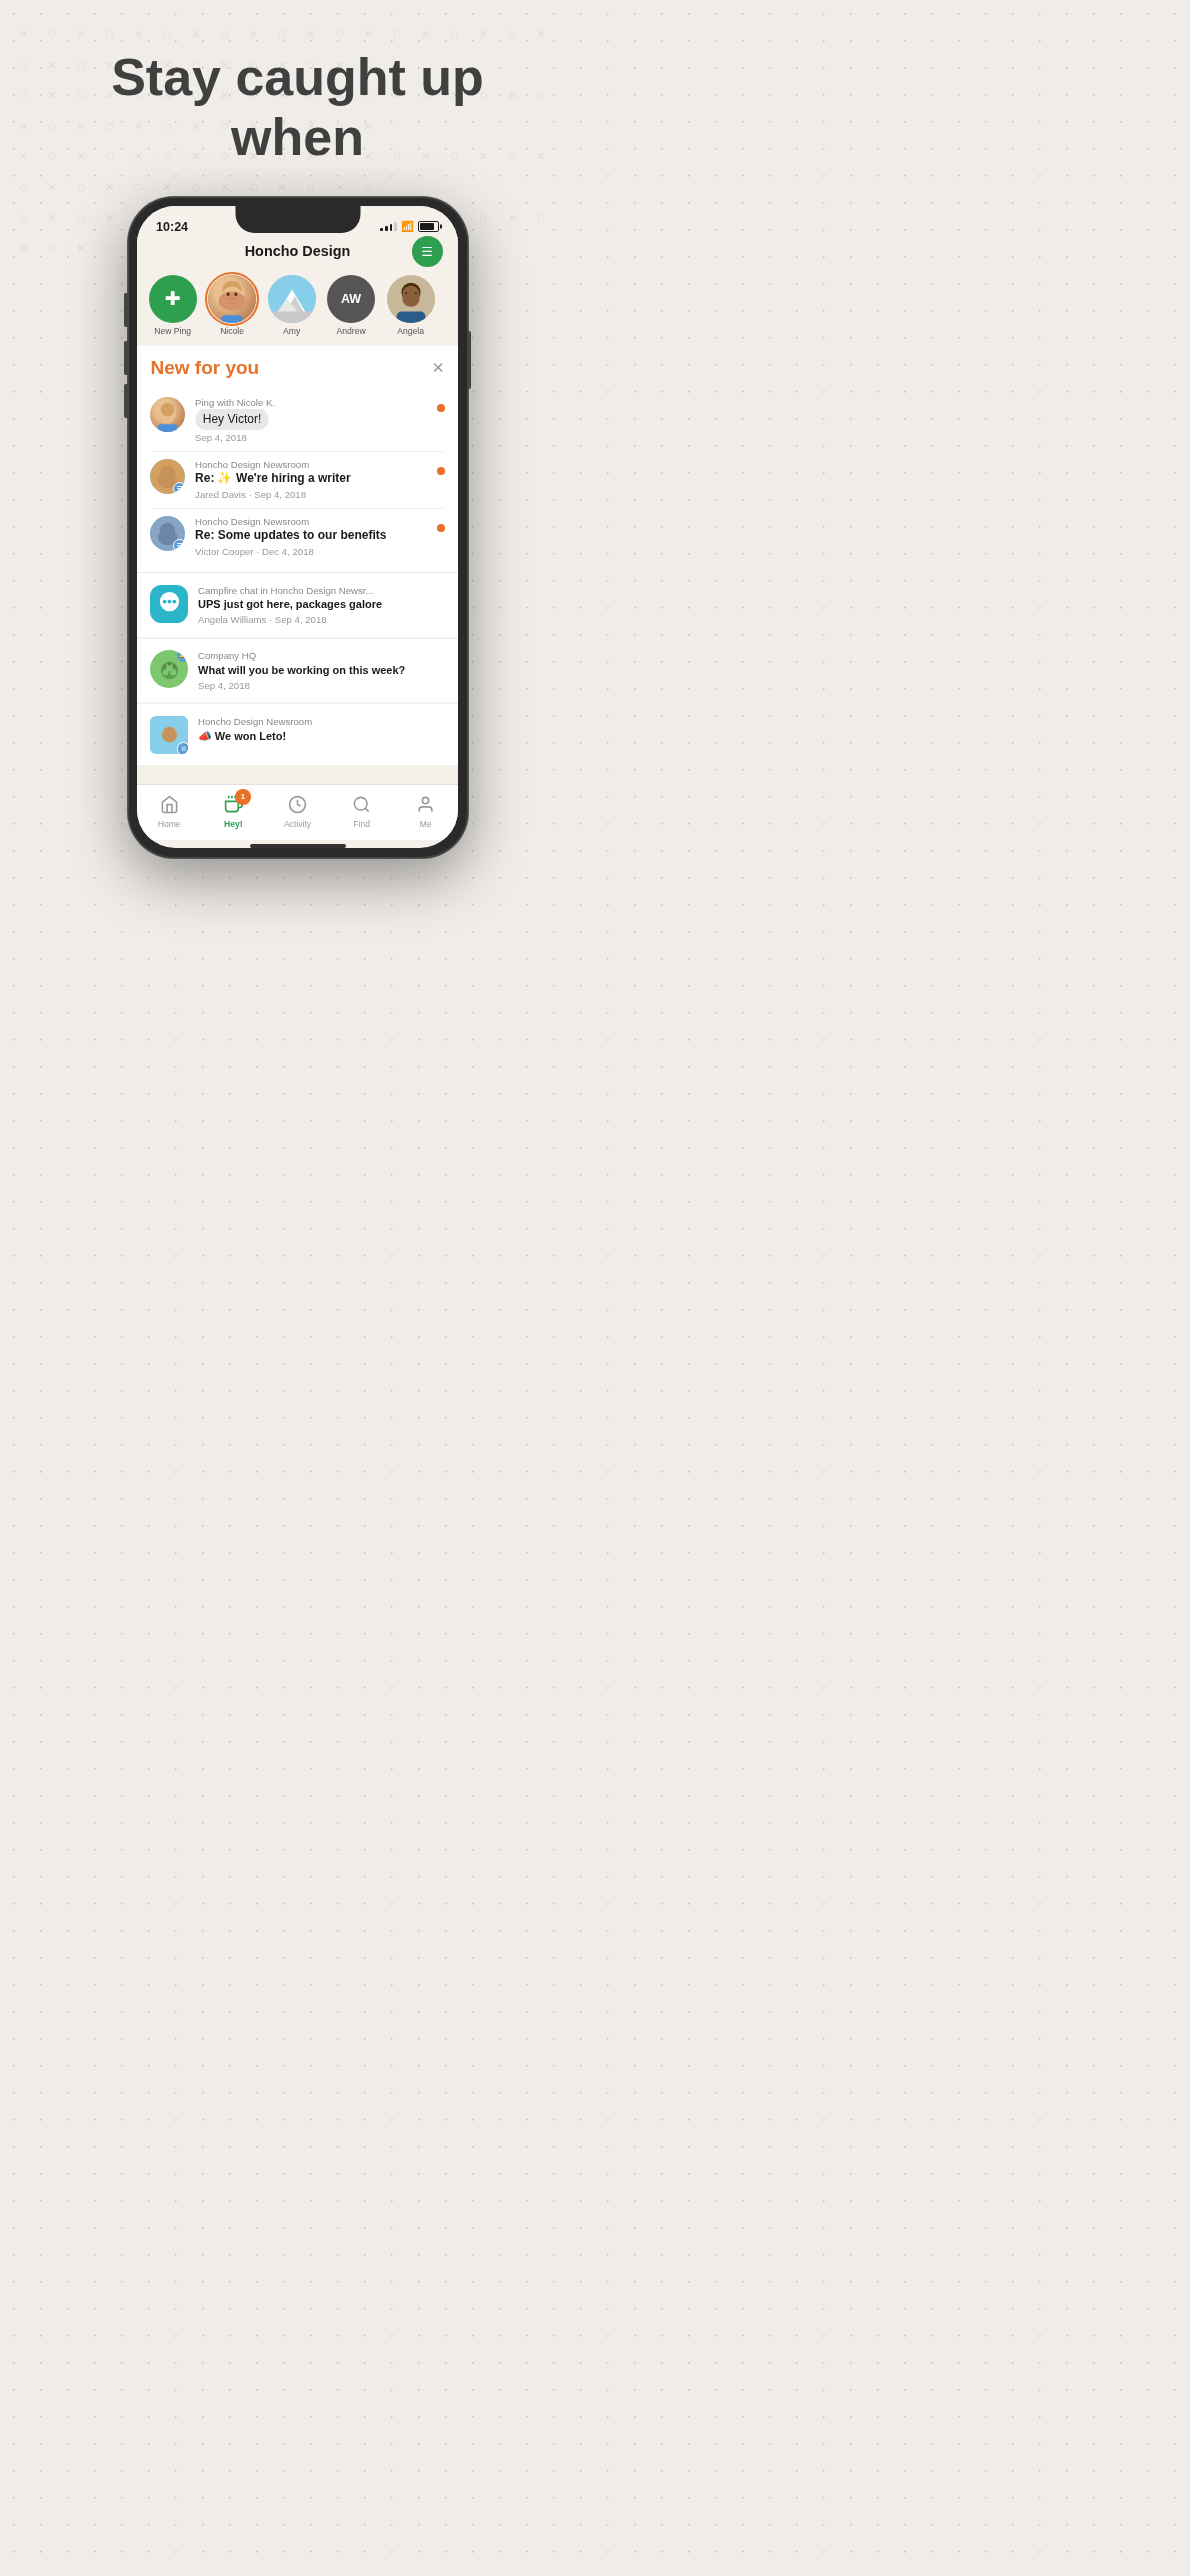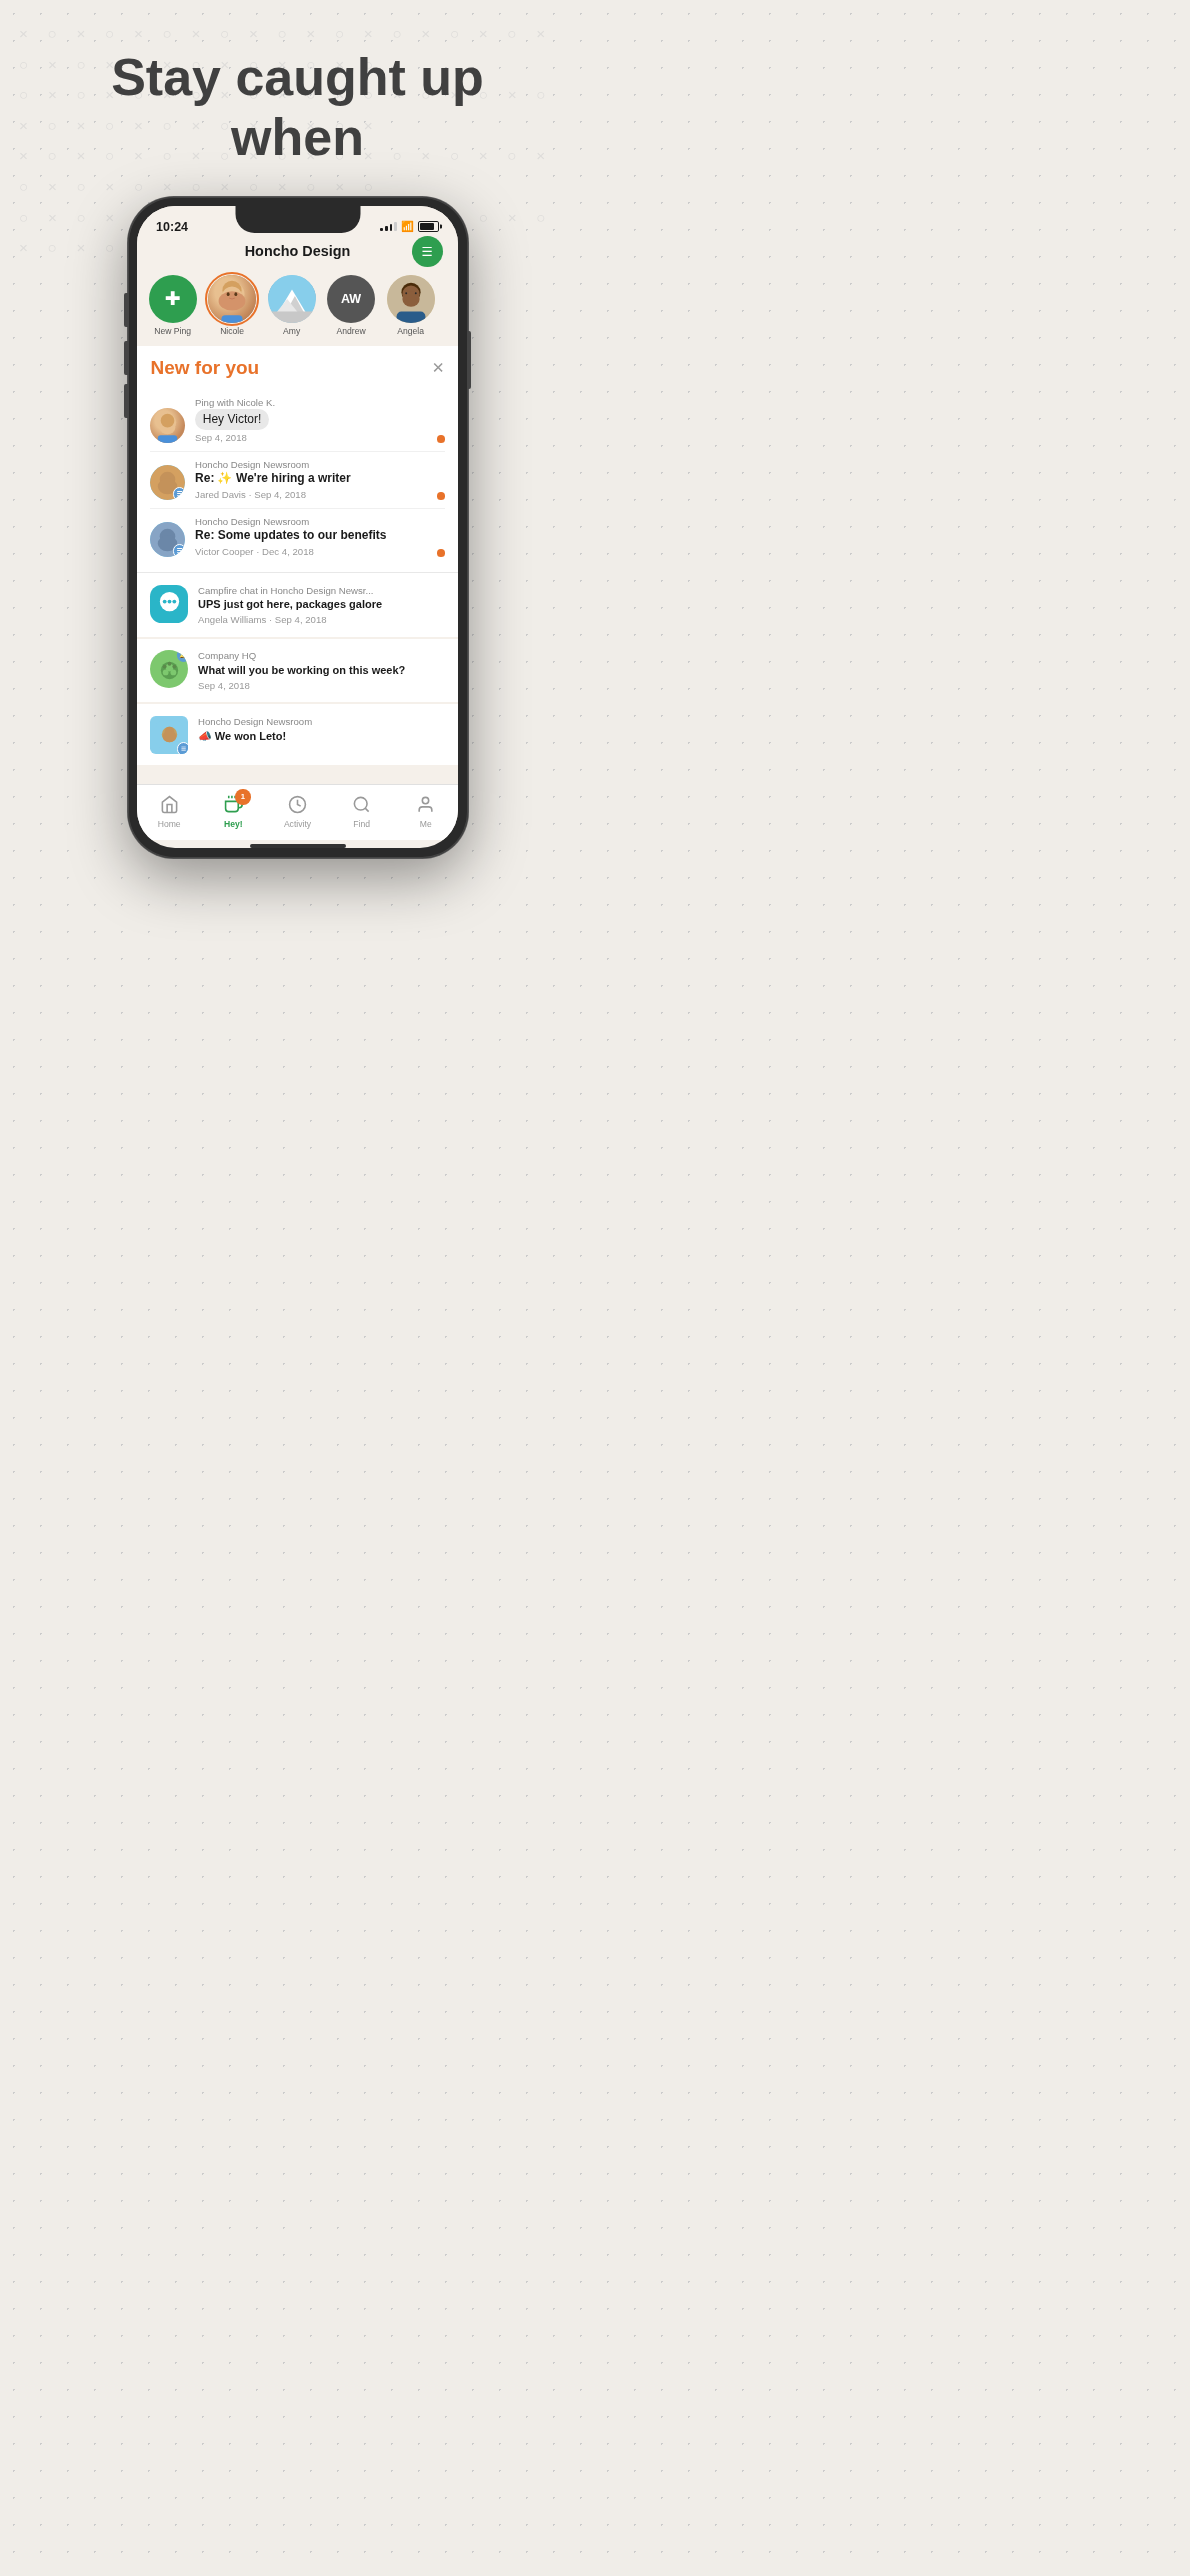--- a/index.html
+++ b/index.html
@@ -318,21 +318,21 @@
 
     .close-btn {
       color: #999;
       font-size: 15.3px;
       cursor: pointer;
     }
 
     
     .message-item {
       display: flex;
-      align-items: flex-end;
+      align-items: flex-start;
       padding: 7.7px 0;
       gap: 9.6px;
       border-bottom: 1px solid #f0f0f0;
       cursor: pointer;
     }
 
     .message-item:last-child {
       border-bottom: none;
     }
 

